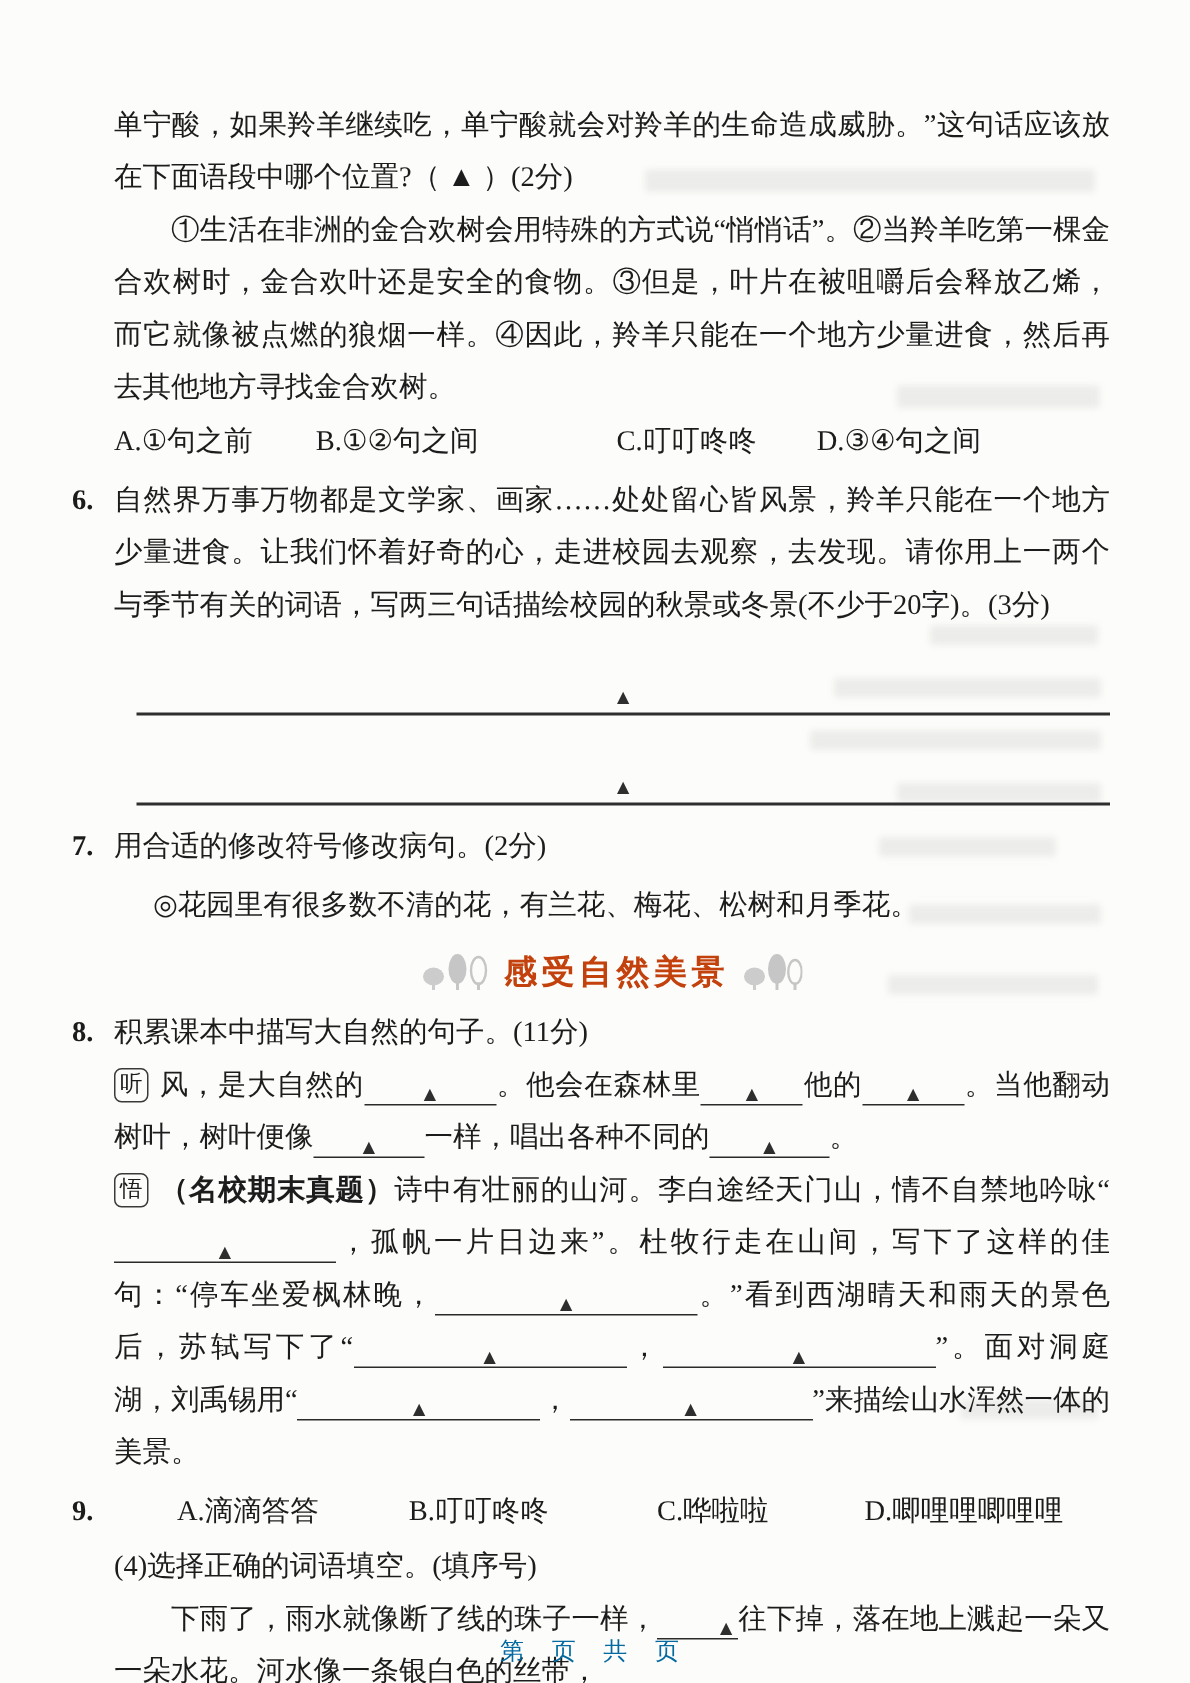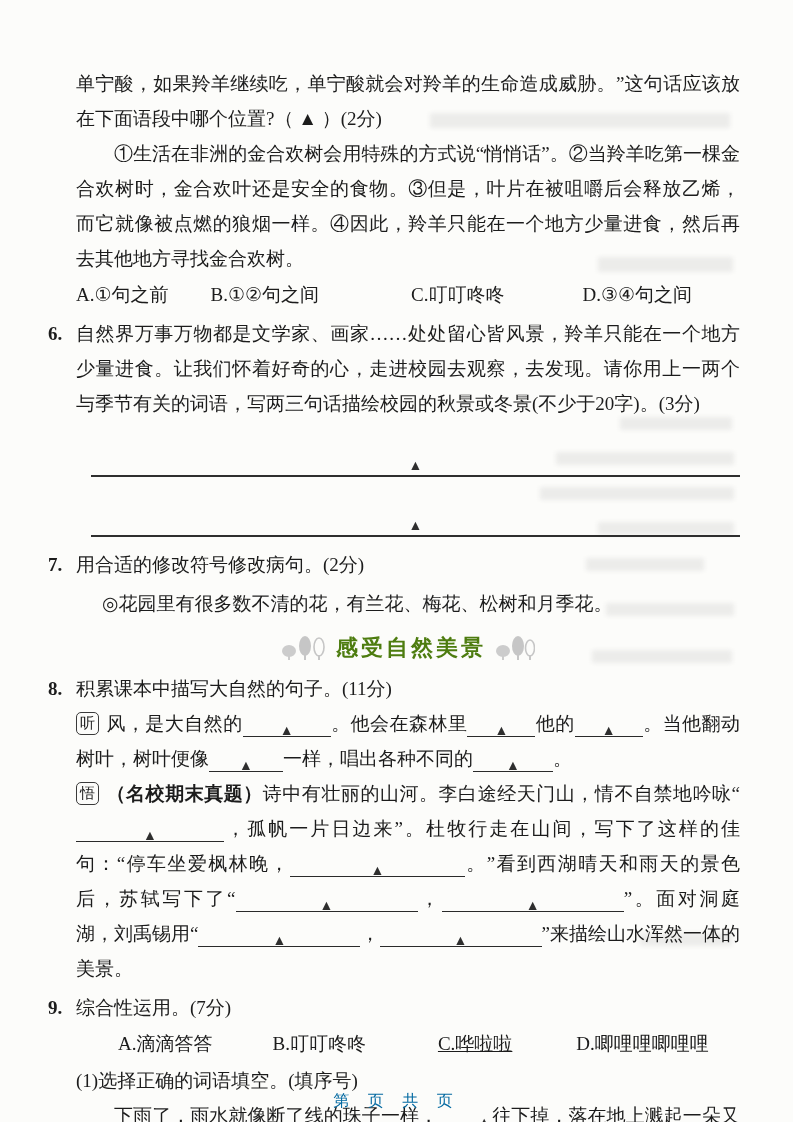--- a/index.html
+++ b/index.html
@@ -12,34 +12,34 @@
     position:relative;
   }
   .sheet{position:relative;z-index:1;padding:62px 53px 0 76px;}
   .para{margin:0;font-size:19px;line-height:35px;text-align:justify;}
   .qblock{position:relative;margin-top:4px;}
   .qnum{position:absolute;left:-28px;top:0;font-weight:bold;font-size:19px;line-height:35px;}
   .indent{text-indent:2em;}
   .opts-row{display:flex;font-size:19px;line-height:35px;margin:1px 0 2px;}
   .opts-row.q5 span:nth-child(2){margin-left:42px;}
   .opts-row.q5 span:nth-child(3){margin-left:92px;}
-  .opts-row.q5 span:nth-child(4){margin-left:78px;}
+  .opts-row.q5 span:nth-child(4){margin-left:40px;}
   .opts-row.q9{margin-left:42px;}
   .opts-row.q9 span:nth-child(2){margin-left:60px;}
-  .opts-row.q9 span:nth-child(3){margin-left:72px;text-decoration:underline;}
+  .opts-row.q9 span:nth-child(3){margin-left:72px;}
   .opts-row.q9 span:nth-child(4){margin-left:64px;}
   .answer-area{margin:6px 0 10px 15px;}
   .ansline{position:relative;height:48px;border-bottom:2px solid #2e2e2e;}
   .ansline + .ansline{margin-top:10px;}
   .ansline .tri{position:absolute;left:50%;transform:translateX(-50%);bottom:1px;font-size:14px;color:#2e2e2e;}
   .blank{display:inline-block;border-bottom:1.7px solid #2a2a2a;text-align:center;height:25px;vertical-align:-5px;}
   .blank .tri{font-size:14px;color:#2e2e2e;line-height:25px;}
   .q7-sentence{margin-left:26px;margin-top:4px;}
   .banner{display:flex;align-items:center;justify-content:center;gap:9px;margin:12px 0 8px;}
-  .banner-title{color:#4d7c0f;font-weight:bold;font-size:22px;letter-spacing:3px;font-family:"Liberation Sans","DejaVu Sans",sans-serif;}
+  .banner-title{color:#c2410c;font-weight:bold;font-size:22px;letter-spacing:3px;font-family:"Liberation Sans","DejaVu Sans",sans-serif;}
   .tree-icon{display:inline-flex;}
   .tagbox{display:inline-block;border:1.6px solid #3a3a3a;border-radius:5px;font-size:15px;line-height:19px;padding:1px 3px;margin-right:7px;vertical-align:2px;}
   .source-label{font-weight:bold;}
   .page-footer{position:absolute;left:0;bottom:10px;width:100%;text-align:center;
     font-size:16px;letter-spacing:7px;color:#0369a1;z-index:1;
     font-family:"Liberation Sans","DejaVu Sans",sans-serif;}
   .bleed{position:absolute;background:#ececea;filter:blur(2px);border-radius:2px;z-index:0;}
 </style>
 </head>
 <body>
@@ -117,26 +117,25 @@
     <p class="para">
       <span class="tagbox">听</span><span><span>风，是大自然的</span><span class="blank" style="width: 88px;"><span class="tri">▲</span></span><span>。他会在森林里</span><span class="blank" style="width: 68px;"><span class="tri">▲</span></span><span>他的</span><span class="blank" style="width: 68px;"><span class="tri">▲</span></span><span>。当他翻动树叶，树叶便像</span><span class="blank" style="width: 74px;"><span class="tri">▲</span></span><span>一样，唱出各种不同的</span><span class="blank" style="width: 80px;"><span class="tri">▲</span></span><span>。</span></span>
     </p>
     <p class="para">
       <span class="tagbox">悟</span><span class="source-label">（名校期末真题）</span><span><span>诗中有壮丽的山河。李白途经天门山，情不自禁地吟咏“</span><span class="blank" style="width: 148px;"><span class="tri">▲</span></span><span>，孤帆一片日边来”。杜牧行走在山间，写下了这样的佳句：“停车坐爱枫林晚，</span><span class="blank" style="width: 175px;"><span class="tri">▲</span></span><span>。”看到西湖晴天和雨天的景色后，苏轼写下了“</span><span class="blank" style="width: 182px;"><span class="tri">▲</span></span><span>，</span><span class="blank" style="width: 182px;"><span class="tri">▲</span></span><span>”。面对洞庭湖，刘禹锡用“</span><span class="blank" style="width: 162px;"><span class="tri">▲</span></span><span>，</span><span class="blank" style="width: 162px;"><span class="tri">▲</span></span><span>”来描绘山水浑然一体的美景。</span></span>
     </p>
   </section>
 
   <section class="qblock">
     <span class="qnum">9.</span>
-    <p class="para">综合性运用。(7分)</p>
     <div class="opts-row q9">
       <span>A.滴滴答答</span>
       <span>B.叮叮咚咚</span>
       <span>C.哗啦啦</span>
       <span>D.唧哩哩唧哩哩</span>
     </div>
-    <p class="para">(1)选择正确的词语填空。(填序号)</p>
+    <p class="para">(4)选择正确的词语填空。(填序号)</p>
     <p class="para indent"><span>下雨了，雨水就像断了线的珠子一样，</span><span class="blank" style="width: 54px;"><span class="tri">▲</span></span><span>往下掉，落在地上溅起一朵又一朵水花。河水像一条银白色的丝带，</span></p>
   </section>
 
 </div>
 
 <div class="page-footer">第 页 共 页</div>
 
 </body></html>

